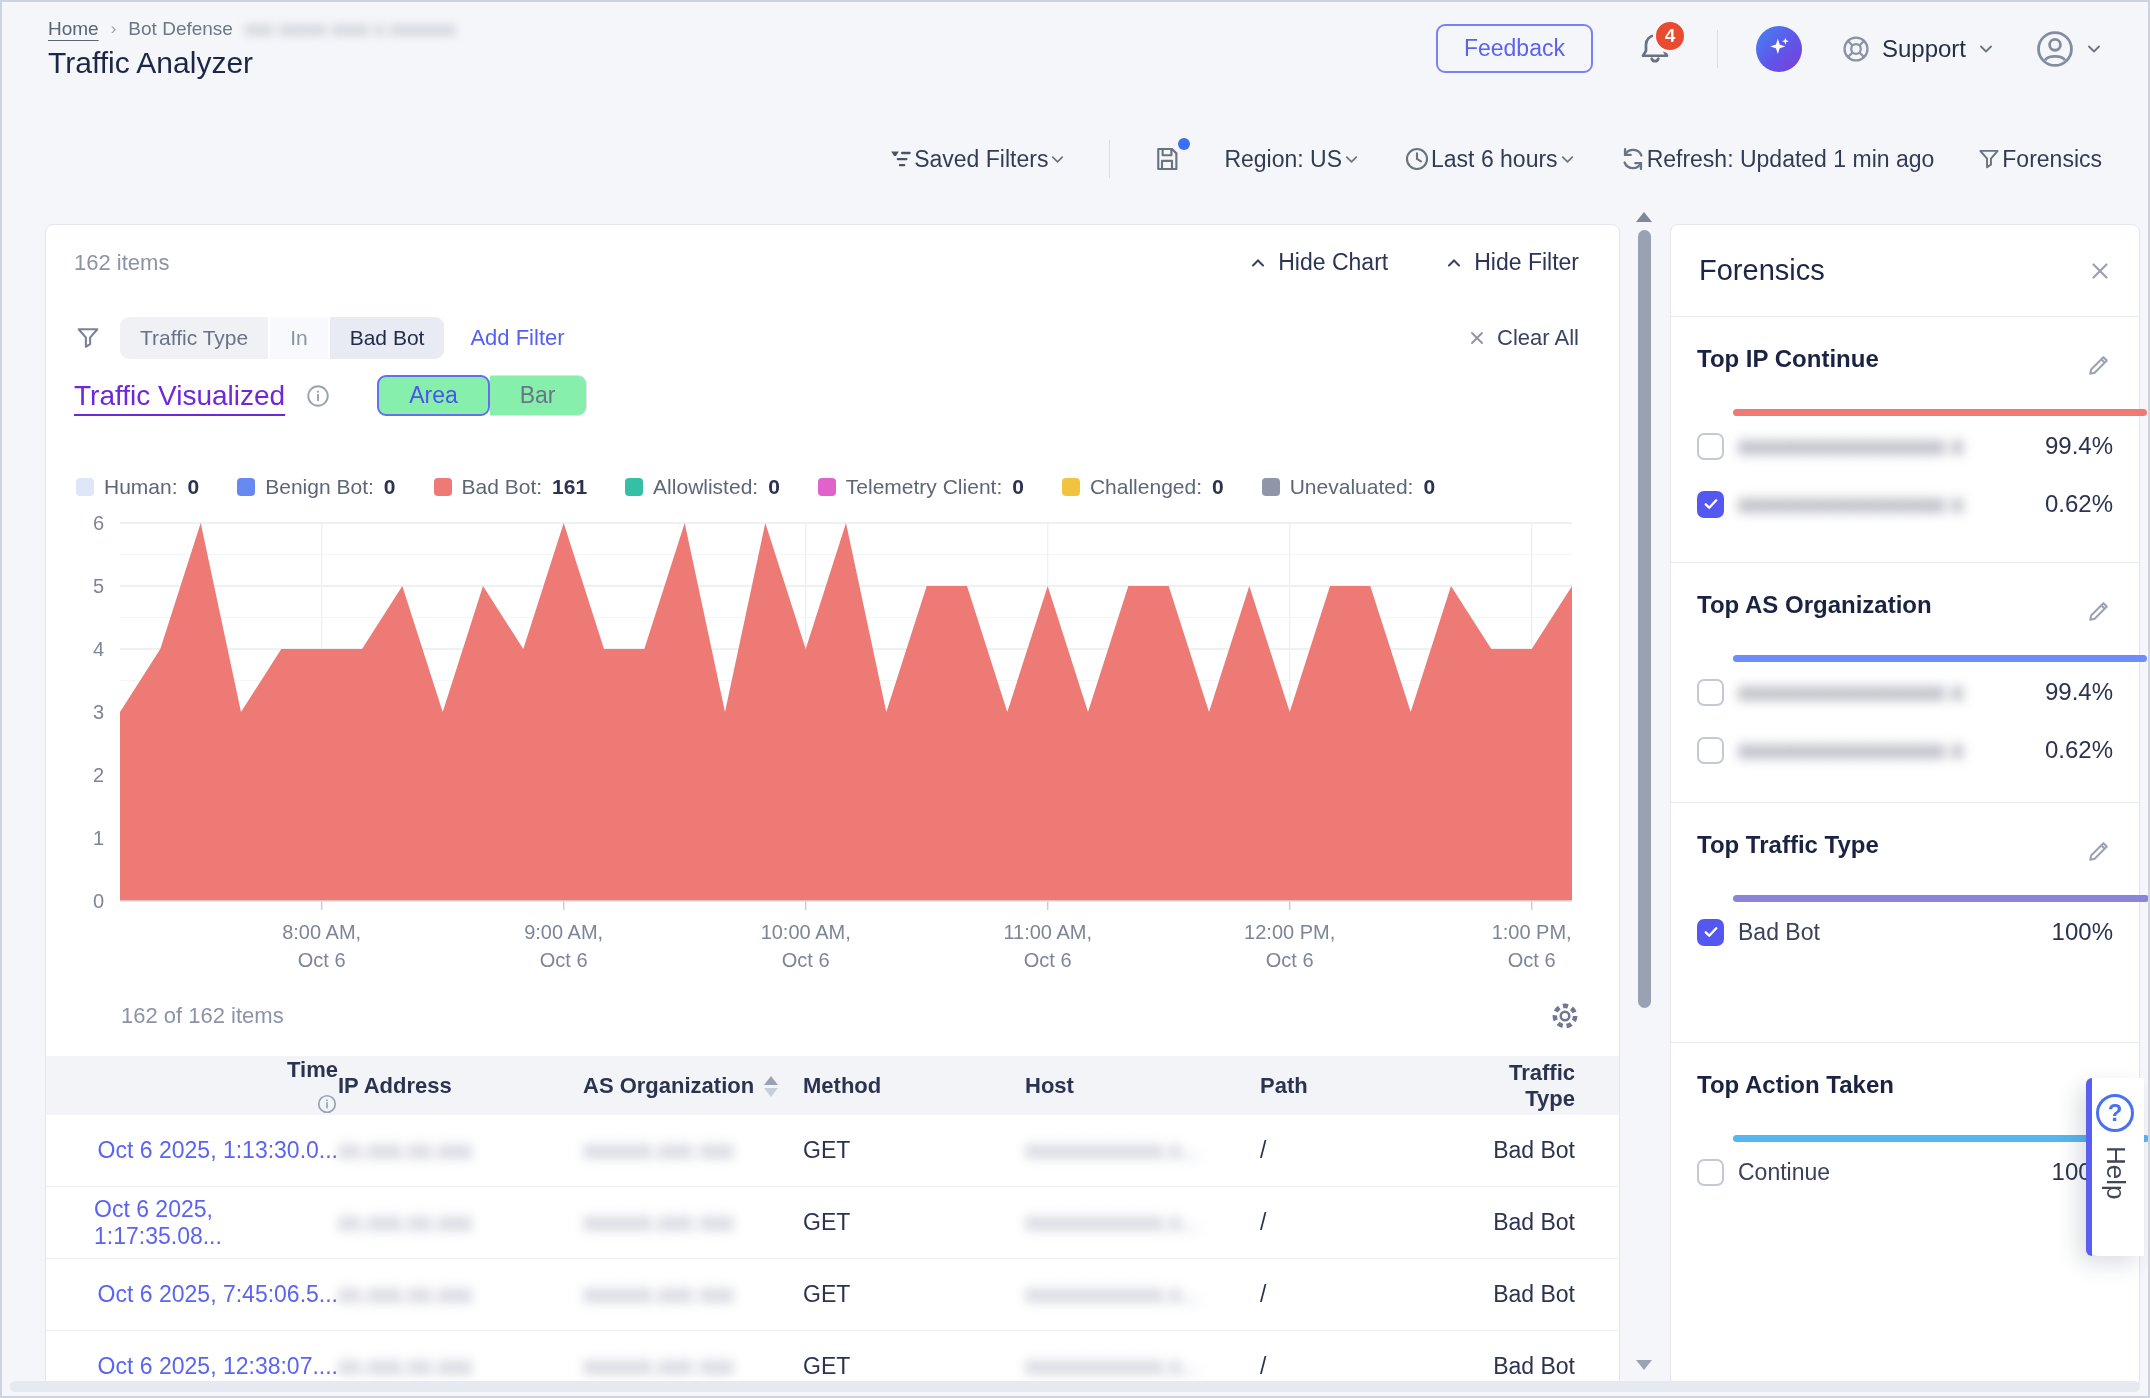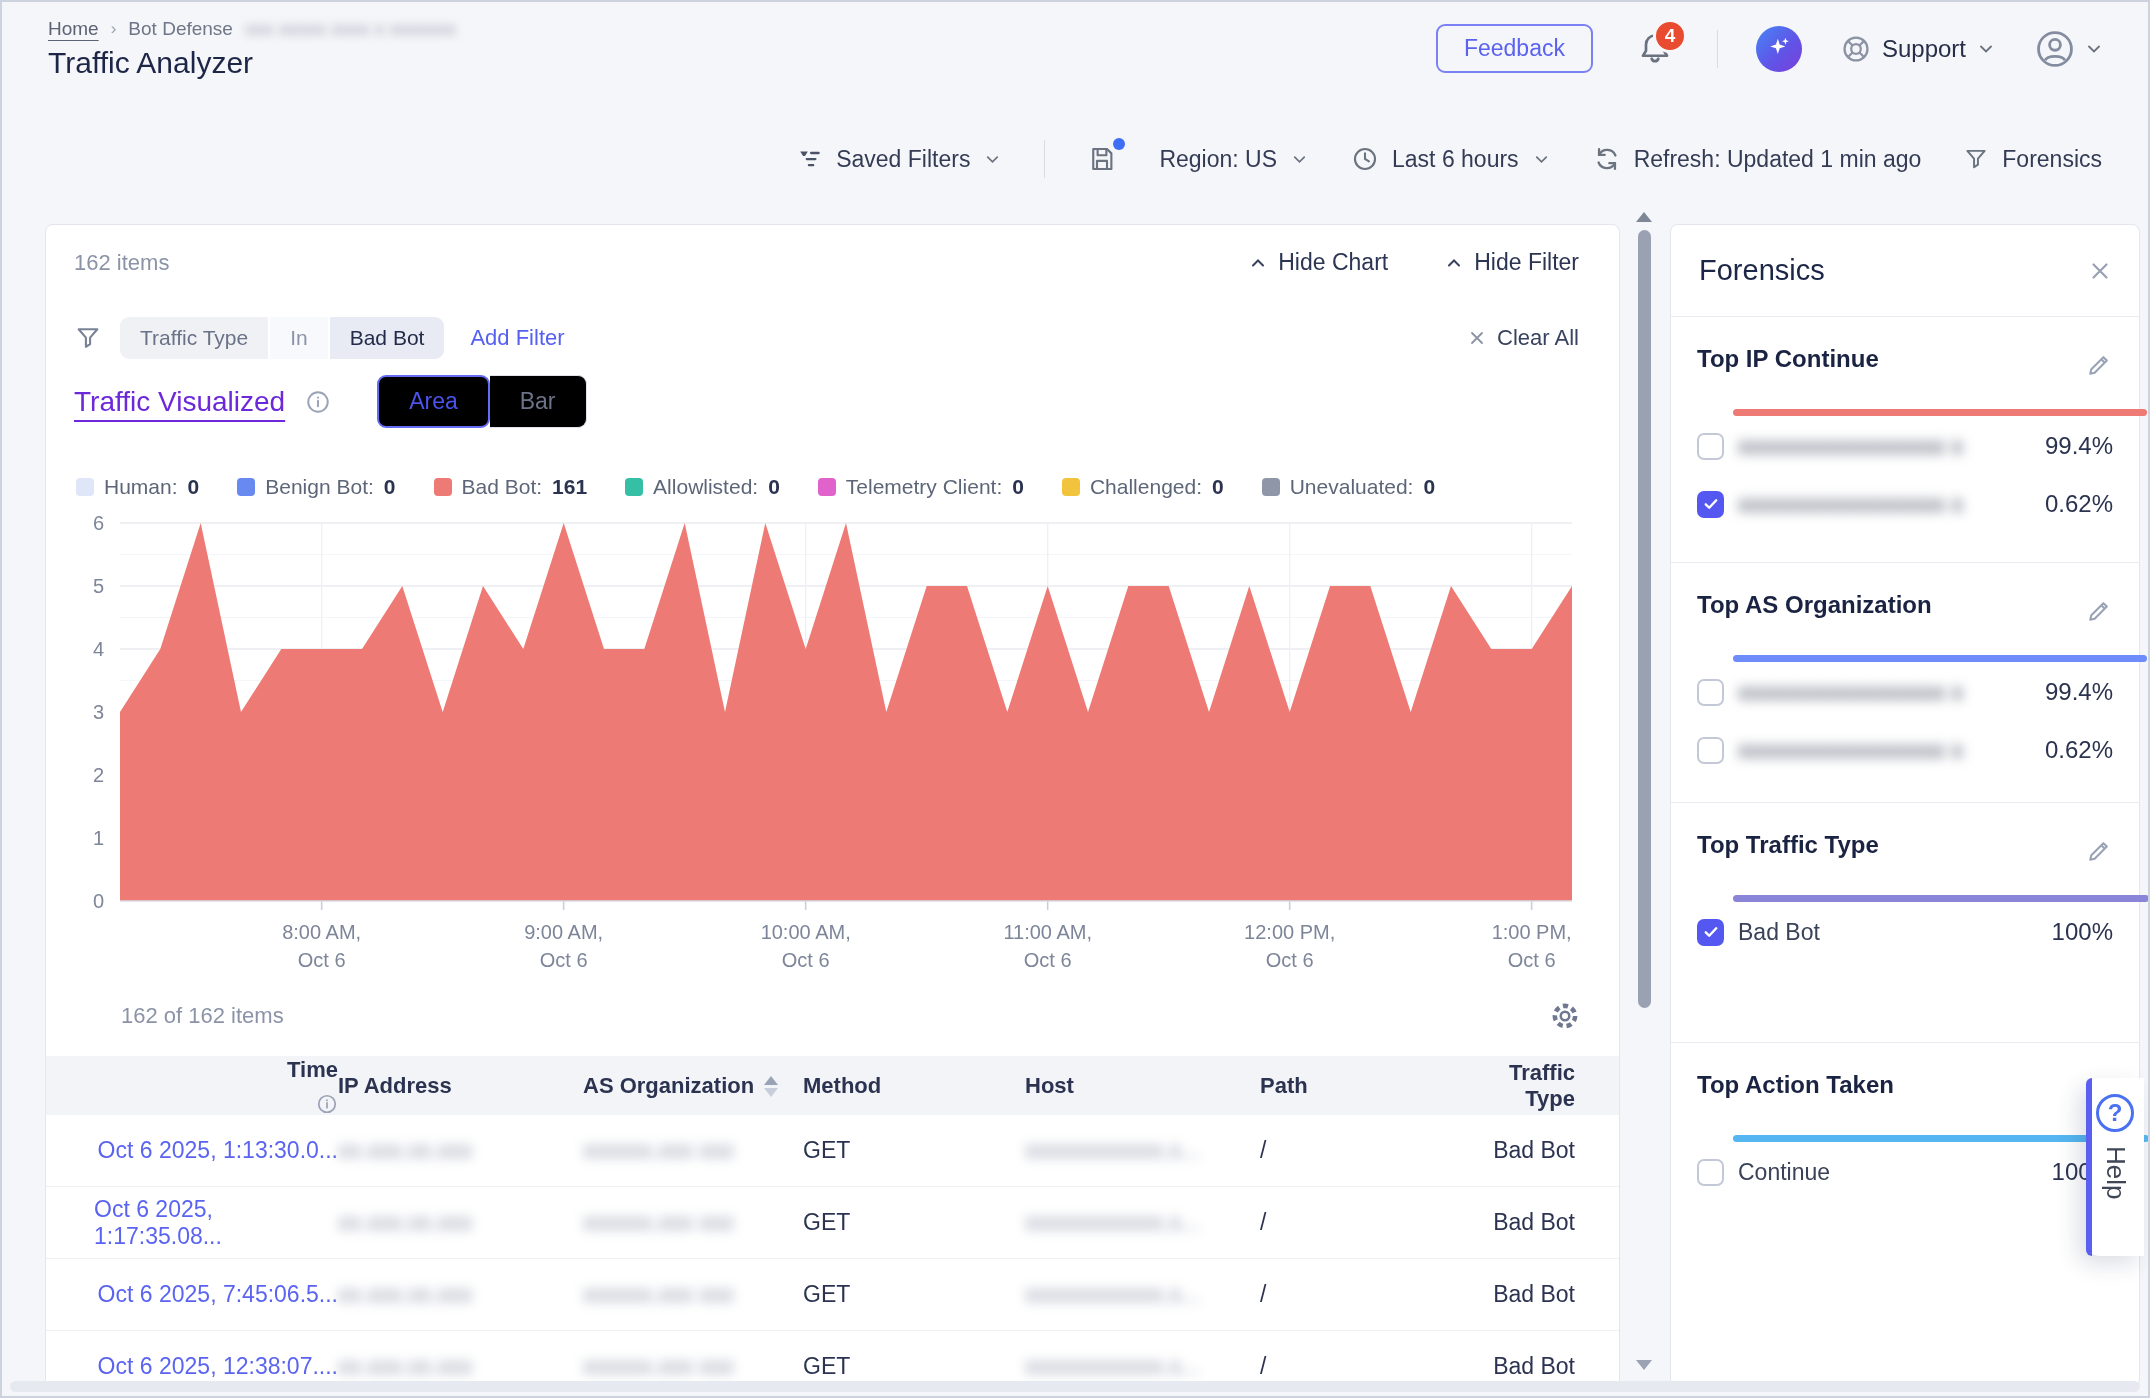--- a/index.html
+++ b/index.html
@@ -19,21 +19,21 @@
   .bell-wrap { position:relative; width:48px; height:48px; display:flex; align-items:center; justify-content:center; cursor:pointer; }
   .badge { position:absolute; top:-6px; right:-8px; min-width:34px; height:34px; background:#e84b2f; border:3px solid #f5f6f9; border-radius:50%; color:#fff; font-size:19px; font-weight:700; display:flex; align-items:center; justify-content:center; }
   .vdiv { width:1px; height:38px; background:#d8dce4; }
   .sparkle { width:46px; height:46px; border-radius:50%; background:linear-gradient(135deg,#4a7df2 10%,#5f55e8 55%,#7b3fd8 100%); display:flex; align-items:center; justify-content:center; cursor:pointer; }
   .support { display:flex; align-items:center; gap:10px; font-size:24px; color:#262e48; cursor:pointer; }
   .avatar-grp { display:flex; align-items:center; gap:8px; cursor:pointer; }
   .icon { color:#6b7380; display:inline-flex; }
 
   
   .toolbar { position:absolute; top:138px; right:46px; display:flex; align-items:center; gap:42px; font-size:23px; color:#343c55; }
-  .tool-item { display:flex; align-items:center; gap:13px; cursor:pointer; white-space:nowrap;justify-content:space-between; }
+  .tool-item { display:flex; align-items:center; gap:0; cursor:pointer; white-space:nowrap;justify-content:space-between; }
   .save-wrap { position:relative; }
   .save-dot { position:absolute; top:-6px; right:-8px; width:12px; height:12px; border-radius:50%; background:#3d6ef5; }
 
   
   .main-card { position:absolute; left:43px; top:222px; width:1575px; height:1163px; background:#fff; border:1px solid #e3e6ee; border-radius:8px; overflow:hidden; }
   .row-items { position:absolute; top:24px; left:28px; right:40px; display:flex; justify-content:space-between; align-items:center; }
   .muted { color:#8b93a7; font-size:22px; }
   .hide-grp { display:flex; gap:56px; }
   .hide-btn { display:flex; align-items:center; gap:10px; font-size:23px; color:#2c3553; cursor:pointer; }
 
@@ -42,21 +42,21 @@
   .chip { padding:9px 20px; font-size:21px; }
   .chip-field { background:#f0f1f5; color:#6a7288; border-radius:9px 0 0 9px; cursor:pointer; }
   .chip-op { background:#f8f9fc; color:#8b93a7; cursor:pointer; }
   .chip-val { background:#e9ebf4; color:#232b49; font-weight:500; border-radius:0 9px 9px 0; cursor:pointer; }
   .add-filter { margin-left:26px; font-size:22px; color:#5560f2; cursor:pointer; }
   .clear-all { margin-left:auto; display:flex; align-items:center; gap:10px; font-size:22px; color:#39425e; font-weight:500; cursor:pointer; }
 
   .row-heading { position:absolute; top:150px; left:28px; display:flex; align-items:center; gap:20px; }
   .chart-title { font-size:28px; font-weight:500; color:#6d28d9; text-decoration:underline; text-decoration-thickness:2px; text-underline-offset:9px; }
   .seg { display:flex; margin-left:26px; }
-  .seg-btn { font-size:23px; padding:11px 30px; background:#000000; cursor:pointer; }
+  .seg-btn { font-size:23px; padding:5px 30px; background:#86efac; cursor:pointer; }
   .seg-on { border:2px solid #666df2; color:#4b53ee; border-radius:9px; z-index:1; }
   .seg-off { border:1px solid #e0e3ec; border-left:none; color:#6b7388; border-radius:0 9px 9px 0; }
 
   .legend { position:absolute; top:250px; left:30px; display:flex; gap:38px; align-items:center; }
   .leg-item { display:flex; align-items:center; gap:10px; cursor:pointer; }
   .swatch { width:18px; height:18px; border-radius:4px; }
   .leg-label { font-size:21px; color:#5d6678; }
   .leg-val { font-size:21px; font-weight:700; color:#2b3350; }
 
   .chart-wrap { position:absolute; top:286px; left:28px; width:1507px; height:466px; }

